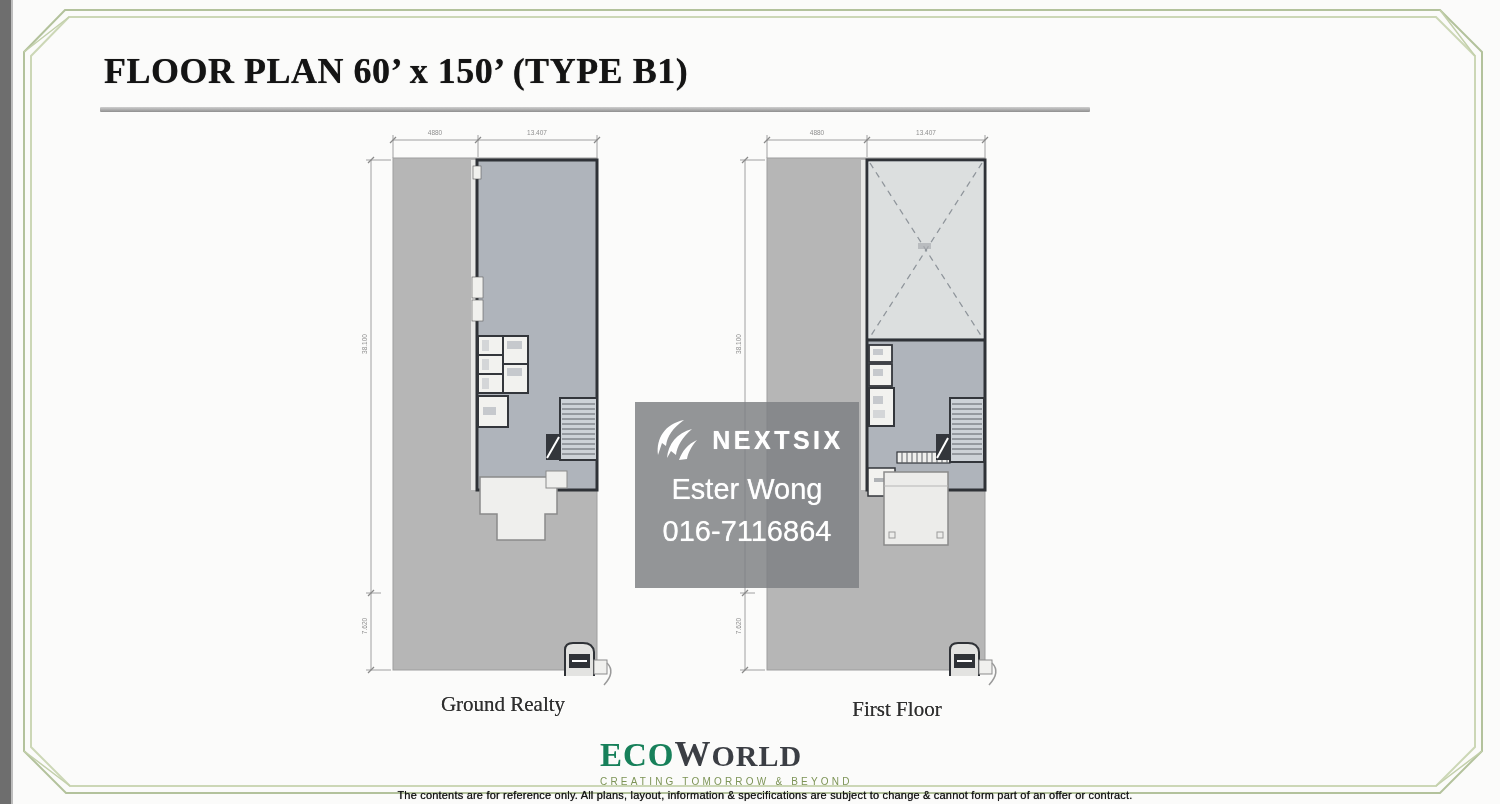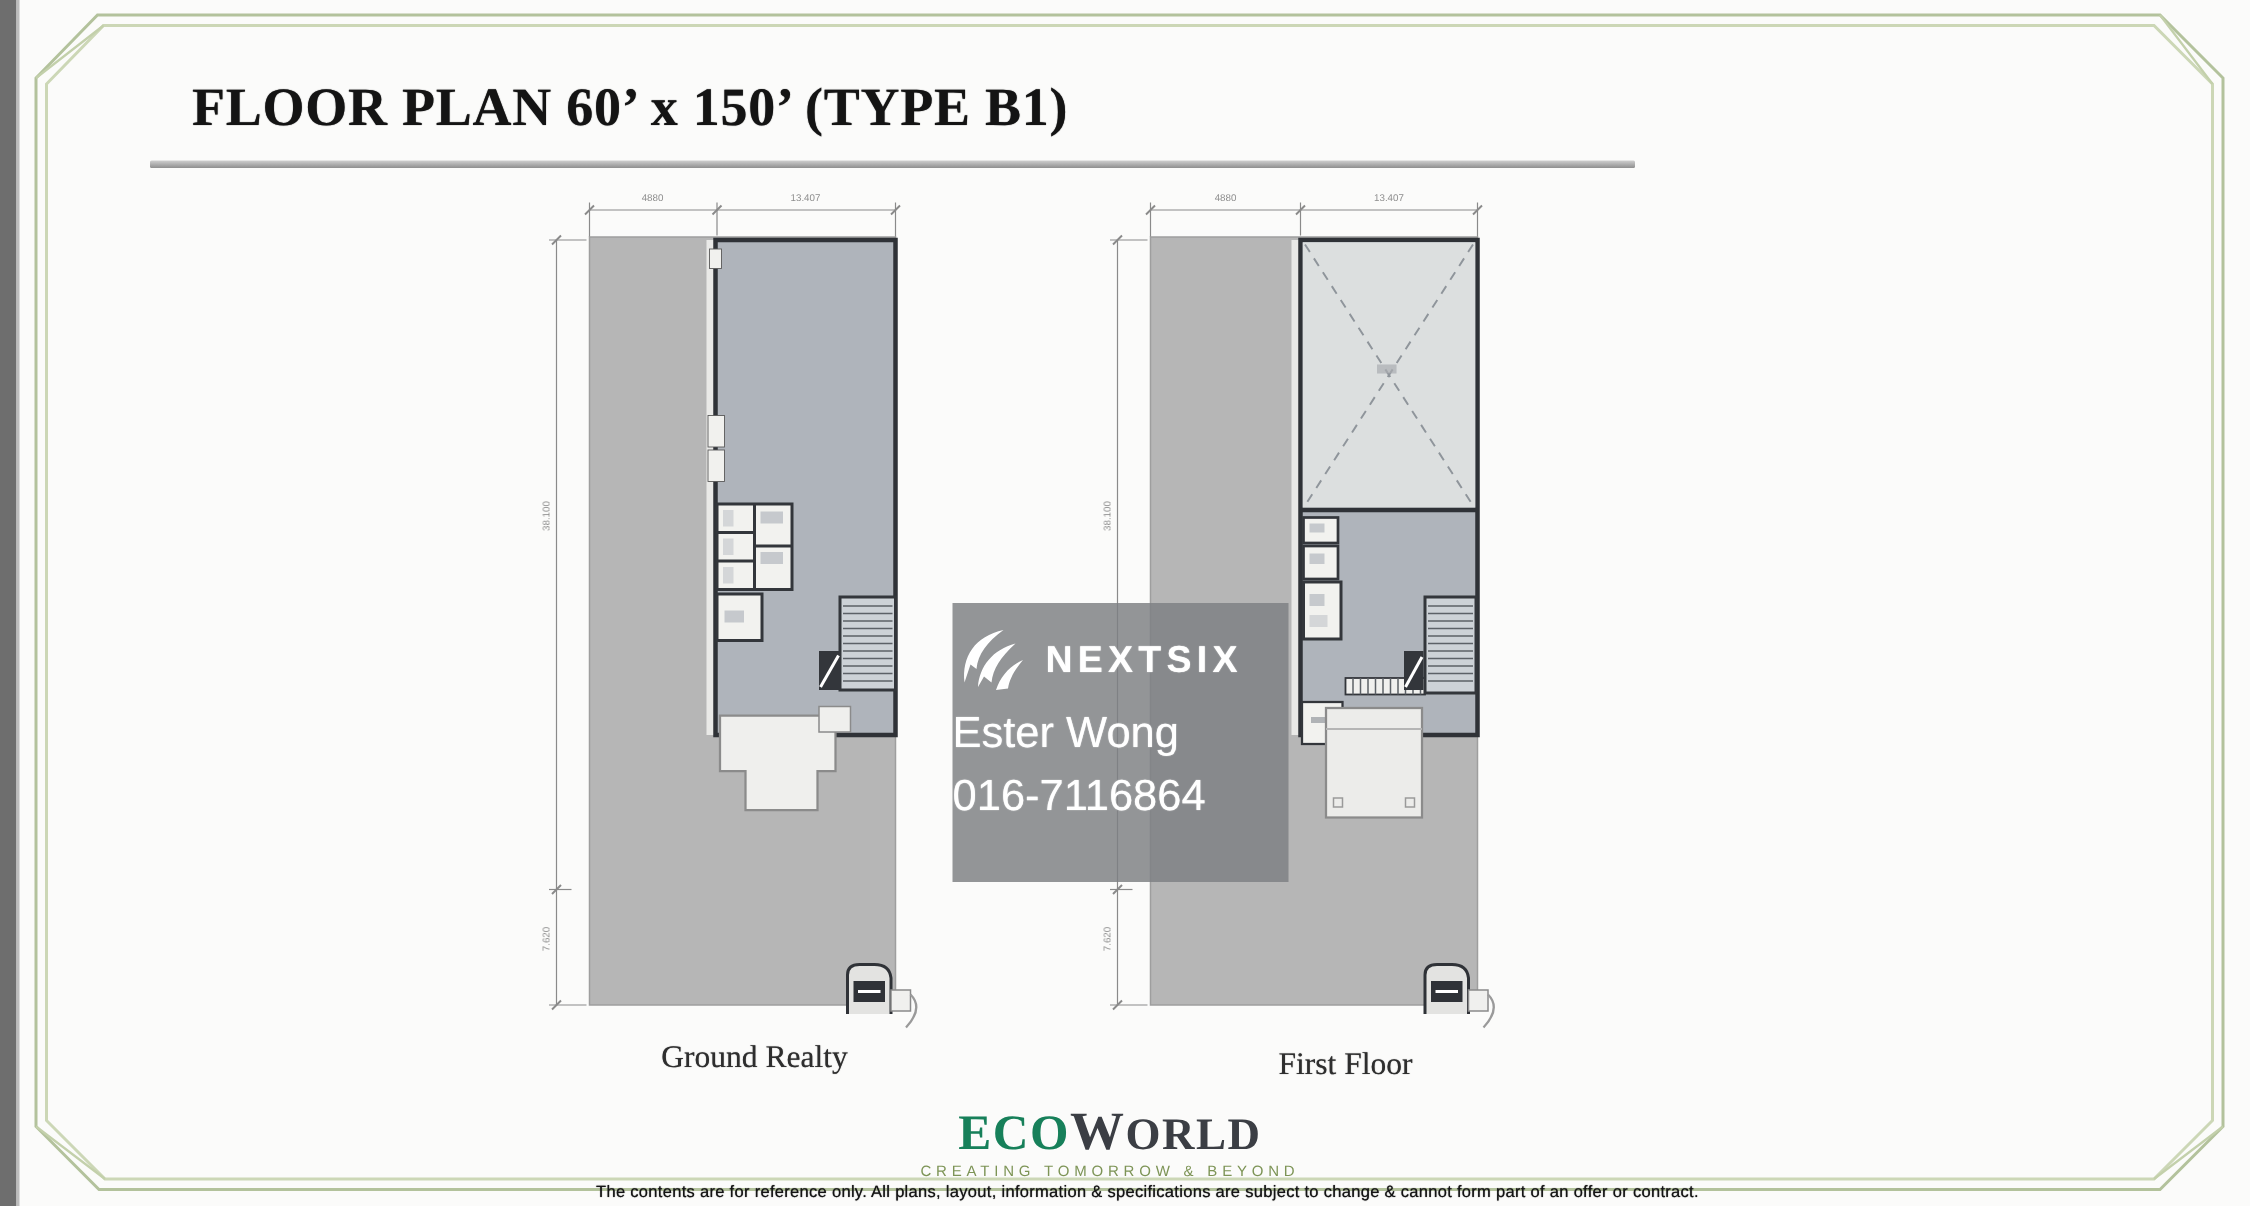--- a/index.html
+++ b/index.html
@@ -6,49 +6,49 @@
   .stage{
     position:relative;width:1500px;height:804px;margin:0 auto;
     background:#fbfbfa;overflow:hidden;
     font-family:"Liberation Sans",sans-serif;
   }
   .abs{position:absolute;}
   .edge-strip{left:0;top:0;width:11px;height:804px;background:#6e6e6e;}
   .edge-strip2{left:11px;top:0;width:2px;height:804px;background:#bdbdbd;}
   .frame-svg{left:0;top:0;width:1500px;height:804px;pointer-events:none;}
   .page-title{
-    left:128px;top:50px;width:1000px;
+    left:104px;top:50px;width:1000px;
     font-family:"Liberation Serif",serif;font-weight:bold;font-size:36px;
     color:#141414;letter-spacing:.5px;text-shadow:0 0 .7px #444;
   }
   .title-rule{left:100px;top:107px;width:990px;height:5px;
     background:linear-gradient(#cfcfcf,#8f8f8f);border-radius:1px;}
   .plan-svg{overflow:visible;}
   .dim-label{
     font-size:6.5px;color:#8e8e8e;text-align:center;line-height:8px;
     filter:blur(.3px);white-space:nowrap;
   }
   .dim-label.vert{transform:rotate(-90deg);}
   .floor-label{
     font-family:"Liberation Serif",serif;font-size:21px;color:#2e2e2e;
     text-align:center;text-shadow:0 0 .6px #555;
   }
   .watermark{
     left:635px;top:402px;width:224px;height:186px;
     background:rgba(125,128,131,0.83);
-    display:flex;flex-direction:column;
+    display:flex;flex-direction:column;align-items:center;
     color:#ffffff;
   }
   .wm-logo-row{display:flex;align-items:center;margin-top:10px;height:56px;}
   .wm-brand{
     font-size:25px;font-weight:bold;letter-spacing:3.5px;
     text-shadow:0 0 .8px #eee;
   }
   .wm-line{font-size:29px;line-height:42px;text-shadow:0 0 .8px #eee;}
-  .eco-logo{left:600px;top:733px;width:280px;text-align:center;}
+  .eco-logo{left:600px;top:733px;width:280px;}
   .eco-word{
     font-family:"Liberation Serif",serif;font-weight:bold;font-size:33px;
     letter-spacing:1px;color:#17805a;display:inline-block;
   }
   .world-word{
     font-family:"Liberation Serif",serif;font-weight:bold;font-size:30px;
     letter-spacing:1px;color:#3b3e44;display:inline-block;
   }
   .world-word::first-letter{font-size:36px;}
   .eco-tagline{

